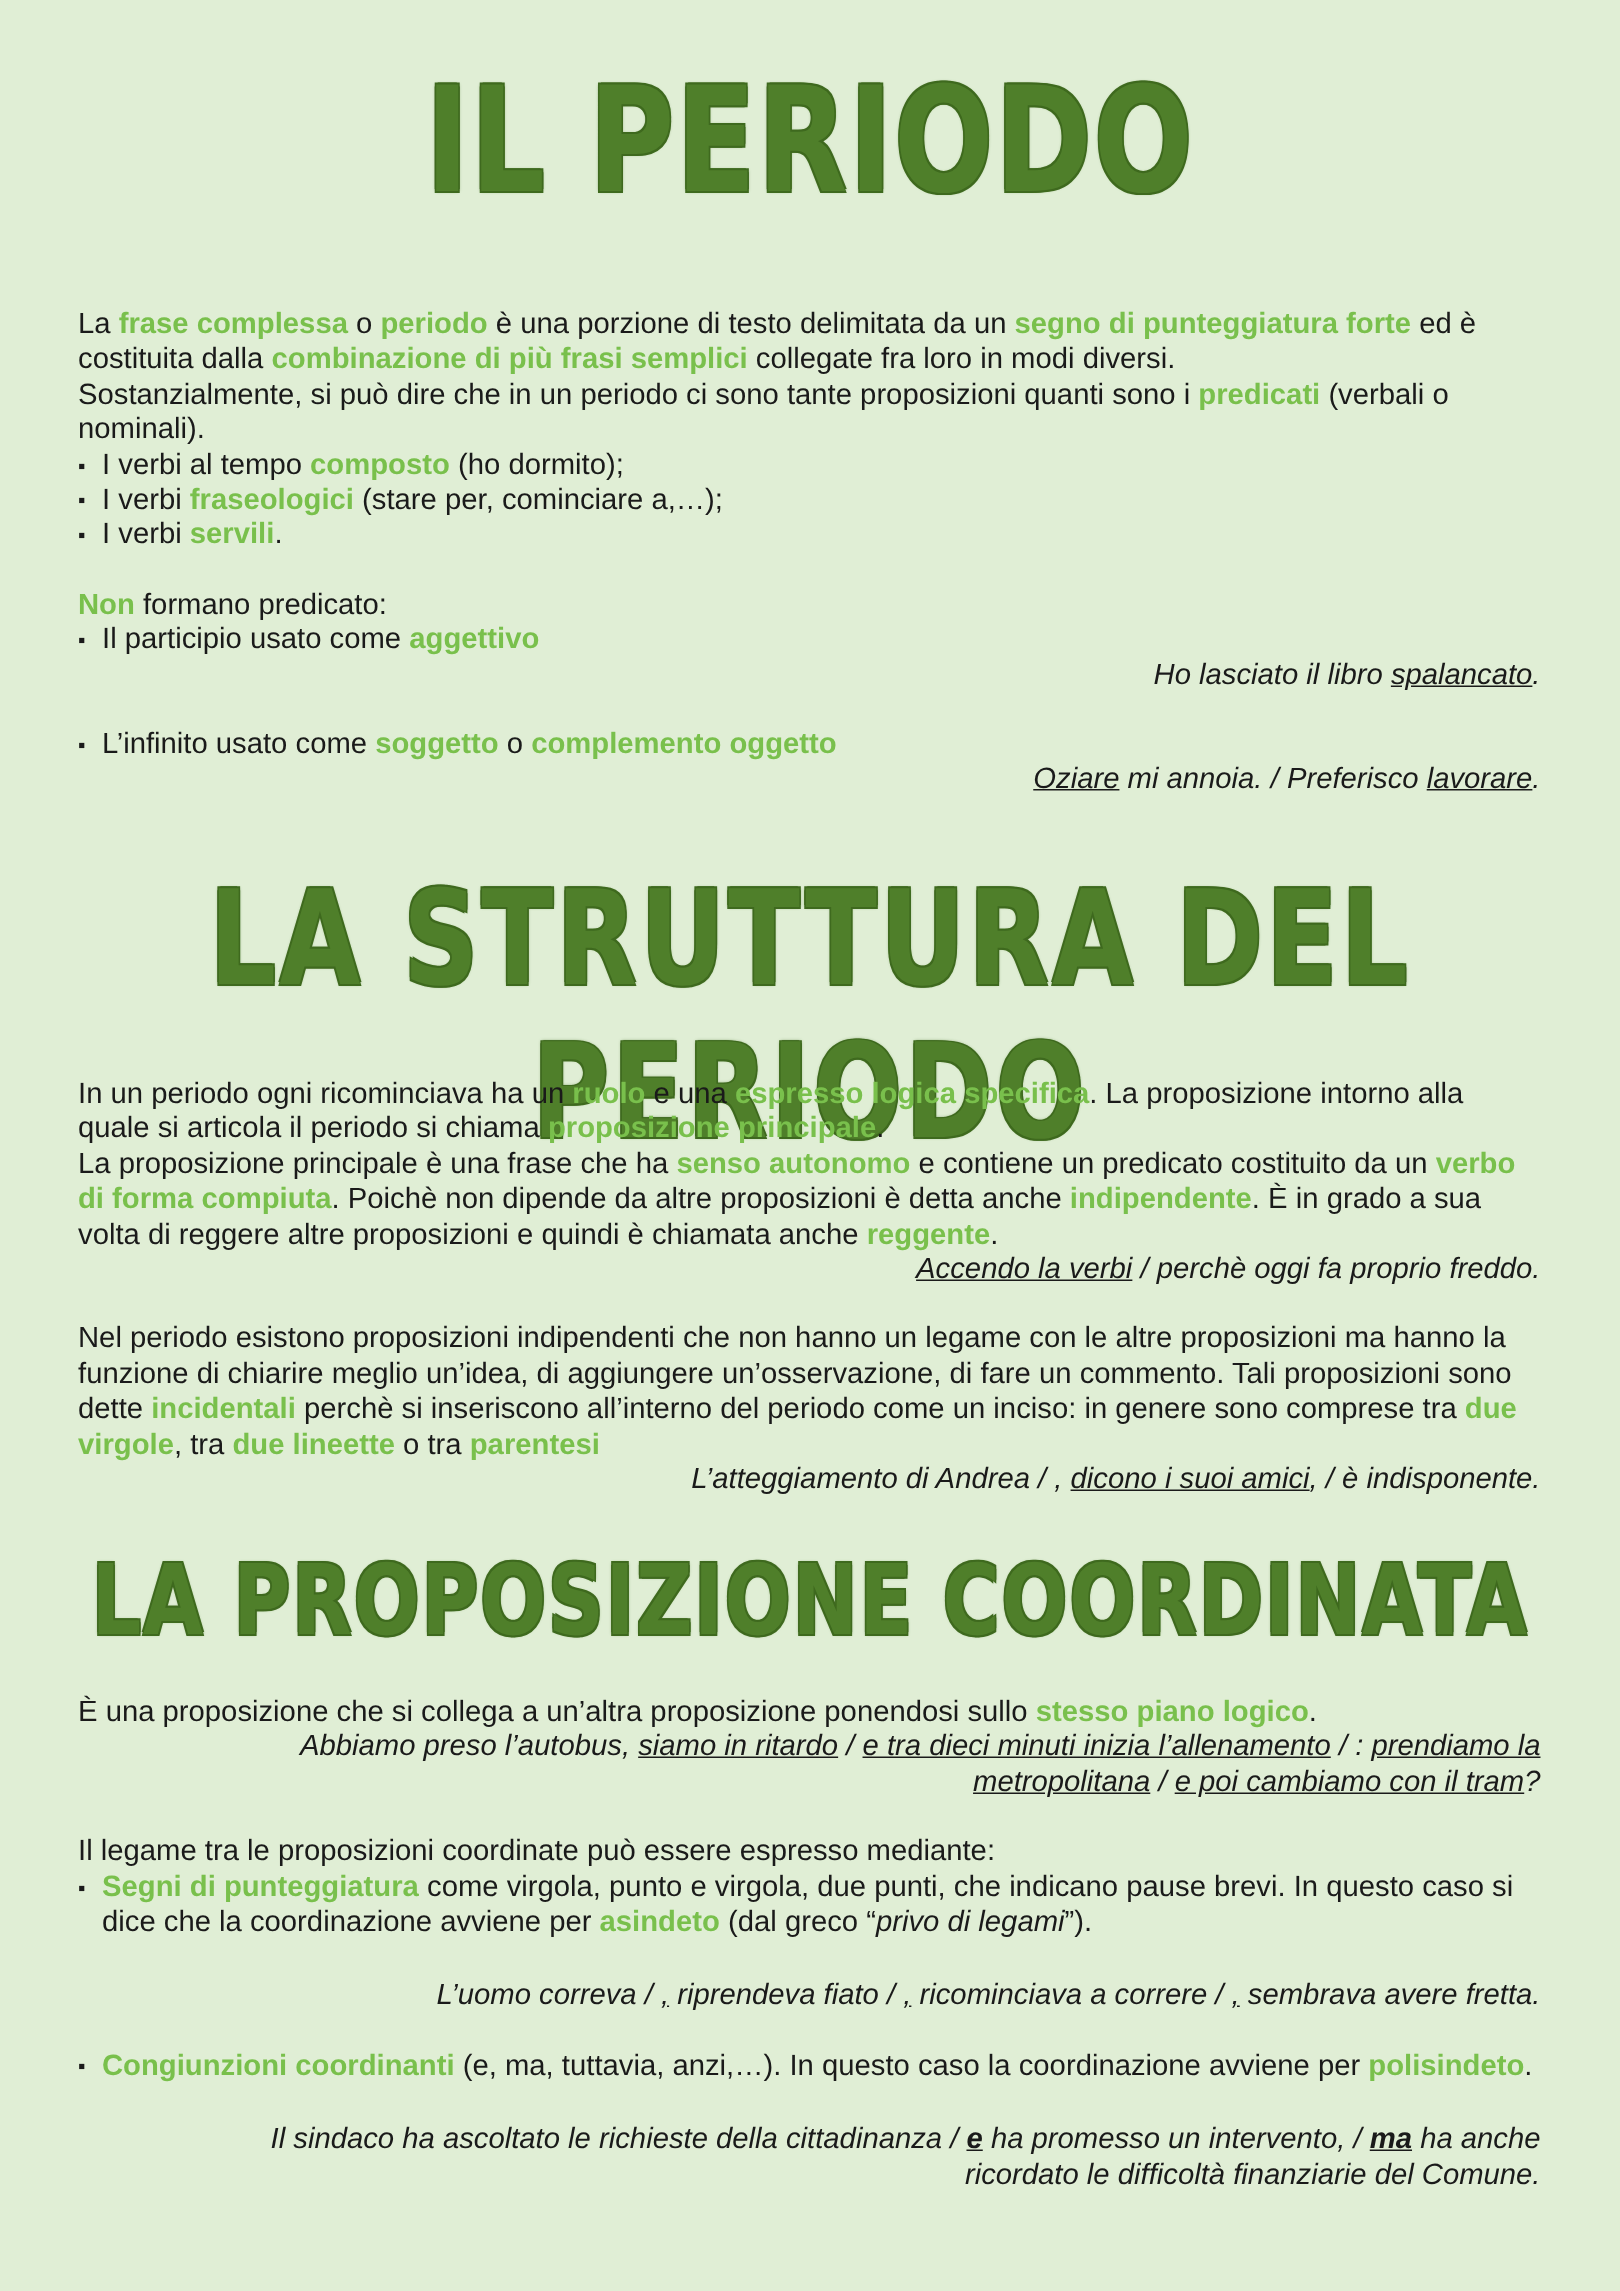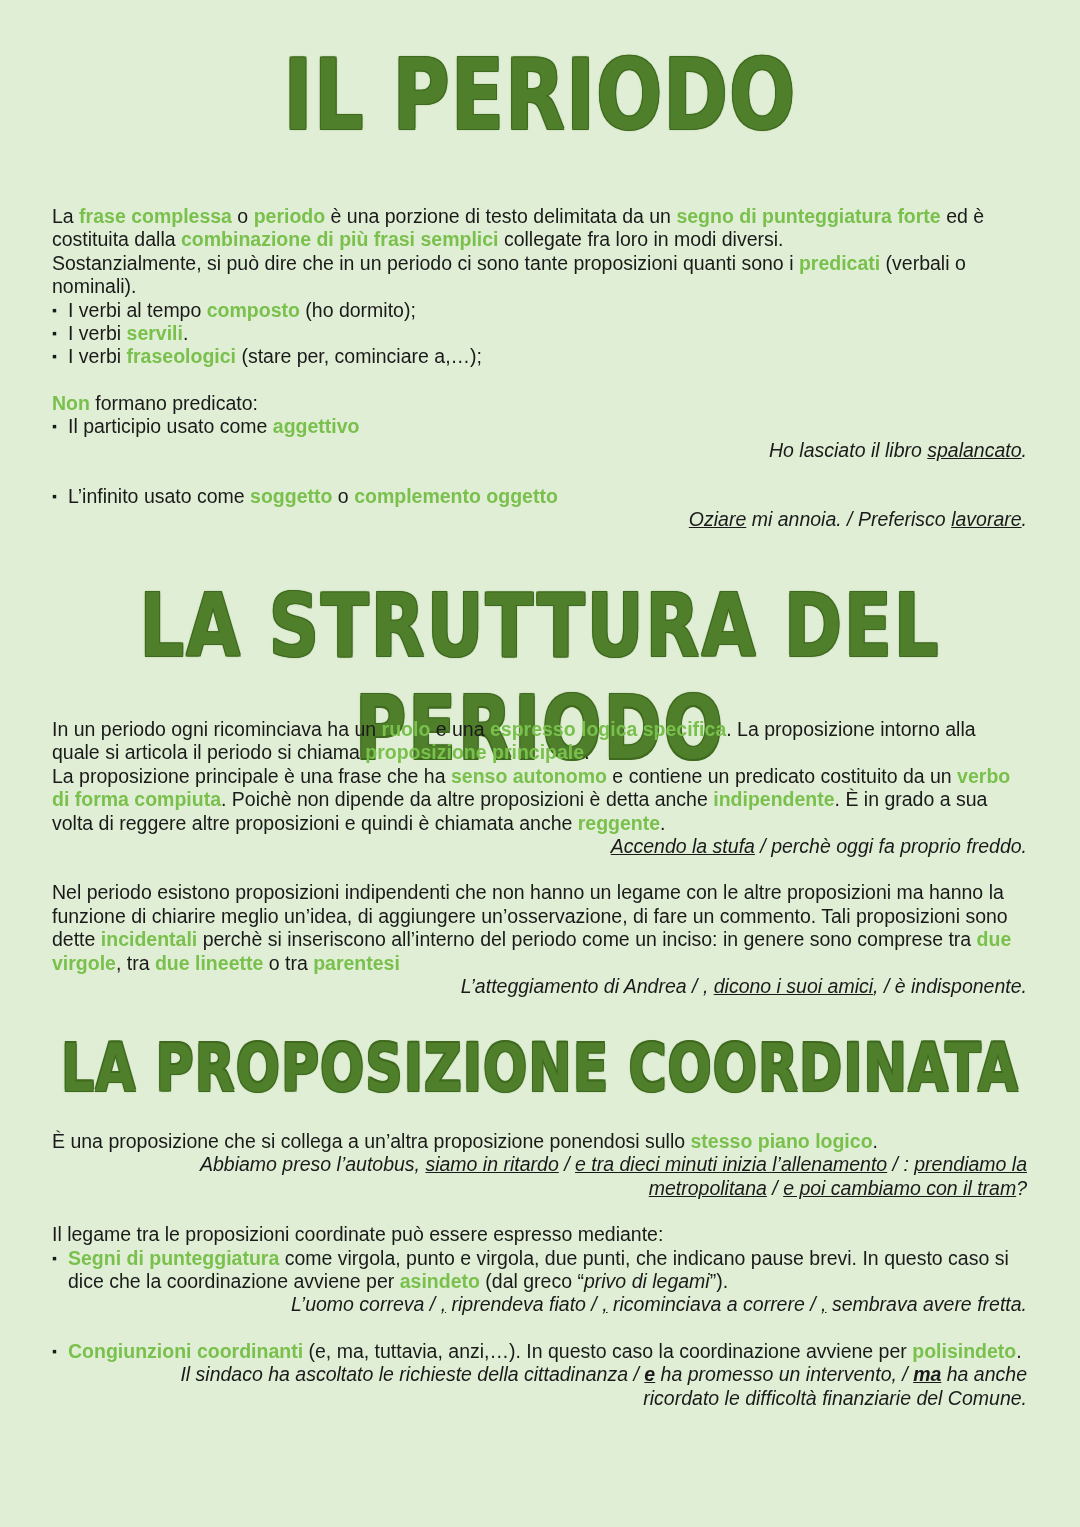--- a/index.html
+++ b/index.html
@@ -33,48 +33,48 @@
       font-size: 19.5px;
       line-height: 23.4px;
     }
     .hl { color: #79c04c; font-weight: bold; }
     .ex { font-style: italic; padding-left: 64px; display: block; text-align: right; }
     .ex u { text-decoration: underline; }
     .bullet { display: block; padding-left: 16px; position: relative; }
     .bullet::before { content: "\25AA"; position: absolute; left: 0; font-size: 14px; }
     .gap { display: block; height: 23px; }
     p { margin: 0; }
-    .exb { padding-left: 48px; display: block; }
+    .exb { padding-left: 48px; display: block; margin-top: 26px; }
   </style>
 </head>
 <body>
 
 <div class="title t1">IL PERIODO</div>
 
 <div class="block" style="top:205px">
   <p><span>La </span><span class="hl">frase complessa</span><span> o </span><span class="hl">periodo</span><span> è una porzione di testo delimitata da un </span><span class="hl">segno di punteggiatura forte</span><span> ed è costituita dalla </span><span class="hl">combinazione di più frasi semplici</span><span> collegate fra loro in modi diversi.</span></p>
   <p><span>Sostanzialmente, si può dire che in un periodo ci sono tante proposizioni quanti sono i </span><span class="hl">predicati</span><span> (verbali o nominali).</span></p>
   <span class="bullet"><span>I verbi al tempo </span><span class="hl">composto</span><span> (ho dormito);</span></span>
+  <span class="bullet"><span>I verbi </span><span class="hl">fraseologici</span><span> (stare per, cominciare a,…);</span></span>
   <span class="bullet"><span>I verbi </span><span class="hl">servili</span><span>.</span></span>
-  <span class="bullet"><span>I verbi </span><span class="hl">fraseologici</span><span> (stare per, cominciare a,…);</span></span>
   <span class="gap"></span>
   <p><span class="hl">Non</span><span> formano predicato:</span></p>
   <span class="bullet"><span>Il participio usato come </span><span class="hl">aggettivo</span></span>
   <span class="ex"><span>Ho lasciato il libro </span><u>spalancato</u><span>.</span></span>
   <span class="gap"></span>
   <span class="bullet"><span>L’infinito usato come </span><span class="hl">soggetto</span><span> o </span><span class="hl">complemento oggetto</span></span>
   <span class="ex"><u>Oziare</u><span> mi annoia. / Preferisco </span><u>lavorare</u><span>.</span></span>
 </div>
 
 <div class="title t2">LA STRUTTURA DEL PERIODO</div>
 
 <div class="block" style="top:718px">
   <p><span>In un periodo ogni ricominciava ha un </span><span class="hl">ruolo</span><span> e una </span><span class="hl">espresso logica specifica</span><span>. La proposizione intorno alla quale si articola il periodo si chiama </span><span class="hl">proposizione principale</span><span>.</span></p>
   <p><span>La proposizione principale è una frase che ha </span><span class="hl">senso autonomo</span><span> e contiene un predicato costituito da un </span><span class="hl">verbo di forma compiuta</span><span>. Poichè non dipende da altre proposizioni è detta anche </span><span class="hl">indipendente</span><span>. È in grado a sua volta di reggere altre proposizioni e quindi è chiamata anche </span><span class="hl">reggente</span><span>.</span></p>
-  <span class="ex"><u>Accendo la stufa</u><span> / perchè oggi fa proprio freddo.</span></span>
+  <span class="ex"><u>Accendo la verbi</u><span> / perchè oggi fa proprio freddo.</span></span>
   <span class="gap"></span>
   <p><span>Nel periodo esistono proposizioni indipendenti che non hanno un legame con le altre proposizioni ma hanno la funzione di chiarire meglio un’idea, di aggiungere un’osservazione, di fare un commento. Tali proposizioni sono dette </span><span class="hl">incidentali</span><span> perchè si inseriscono all’interno del periodo come un inciso: in genere sono comprese tra </span><span class="hl">due virgole</span><span>, tra </span><span class="hl">due lineette</span><span> o tra </span><span class="hl">parentesi</span></p>
   <span class="ex"><span>L’atteggiamento di Andrea / , </span><u>dicono i suoi amici</u><span>, / è indisponente.</span></span>
 </div>
 
 <div class="title t3">LA PROPOSIZIONE COORDINATA</div>
 
 <div class="block" style="top:1130px">
   <p><span>È una proposizione che si collega a un’altra proposizione ponendosi sullo </span><span class="hl">stesso piano logico</span><span>.</span></p>
   <span class="ex"><span>Abbiamo preso l’autobus, </span><u>siamo in ritardo</u><span> / </span><u>e tra dieci minuti inizia l’allenamento</u><span> / : </span><u>prendiamo la metropolitana</u><span> / </span><u>e poi cambiamo con il tram</u><span>?</span></span>

